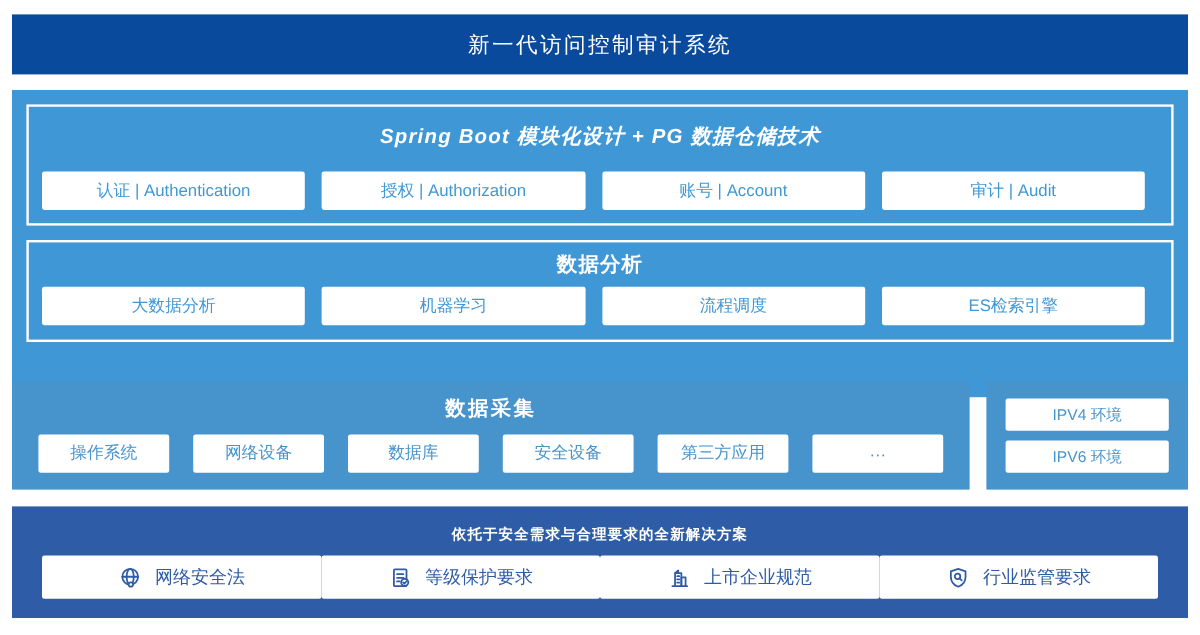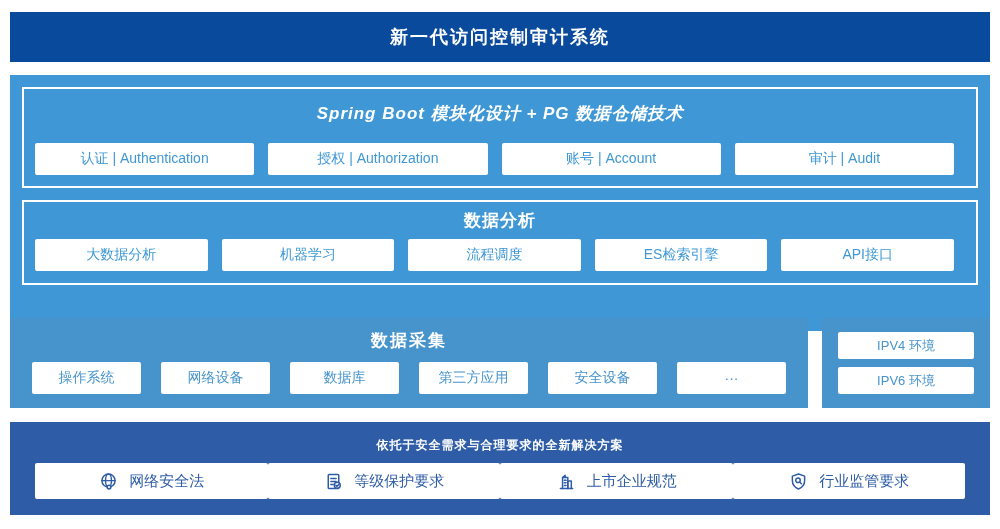--- a/index.html
+++ b/index.html
@@ -9,21 +9,21 @@
     width: 1000px; height: 529px; overflow: hidden;
   }
   .page { position: relative; width: 1000px; height: 529px; background: #ffffff; }
 
   
   .banner {
     position: absolute; left: 10px; top: 12px; width: 980px; height: 50px;
     background: #0a4a9c; display: flex; align-items: center; justify-content: center;
   }
   .banner-title {
-    color: #ffffff; font-size: 18px; font-weight: bold; letter-spacing: 2px;
+    color: #ffffff; font-size: 18px; font-weight: normal; letter-spacing: 2px;
   }
 
   
   .platform {
     position: absolute; left: 10px; top: 75px; width: 980px; height: 256px;
     background: #3f98d5;
   }
   .inner-frame {
     position: absolute; left: 12px; width: 956px;
     border: 2px solid #ffffff;
@@ -113,34 +113,33 @@
       </div>
     </div>
 
     <div class="inner-frame inner-analysis">
       <div class="frame-title">数据分析</div>
       <div class="box-row">
         <div class="white-box">大数据分析</div>
         <div class="white-box">机器学习</div>
         <div class="white-box">流程调度</div>
         <div class="white-box">ES检索引擎</div>
-        <div class="white-box">API接口</div>
       </div>
     </div>
 
   </div>
 
   <div class="collect-left">
     <div class="collect-title">数据采集</div>
     <div class="collect-row">
       <div class="collect-box">操作系统</div>
       <div class="collect-box">网络设备</div>
       <div class="collect-box">数据库</div>
+      <div class="collect-box">安全设备</div>
       <div class="collect-box">第三方应用</div>
-      <div class="collect-box">安全设备</div>
       <div class="collect-box">···</div>
     </div>
   </div>
 
   <div class="collect-right">
     <div class="env-box">IPV4 环境</div>
     <div class="env-box">IPV6 环境</div>
   </div>
 
   <div class="solution">

